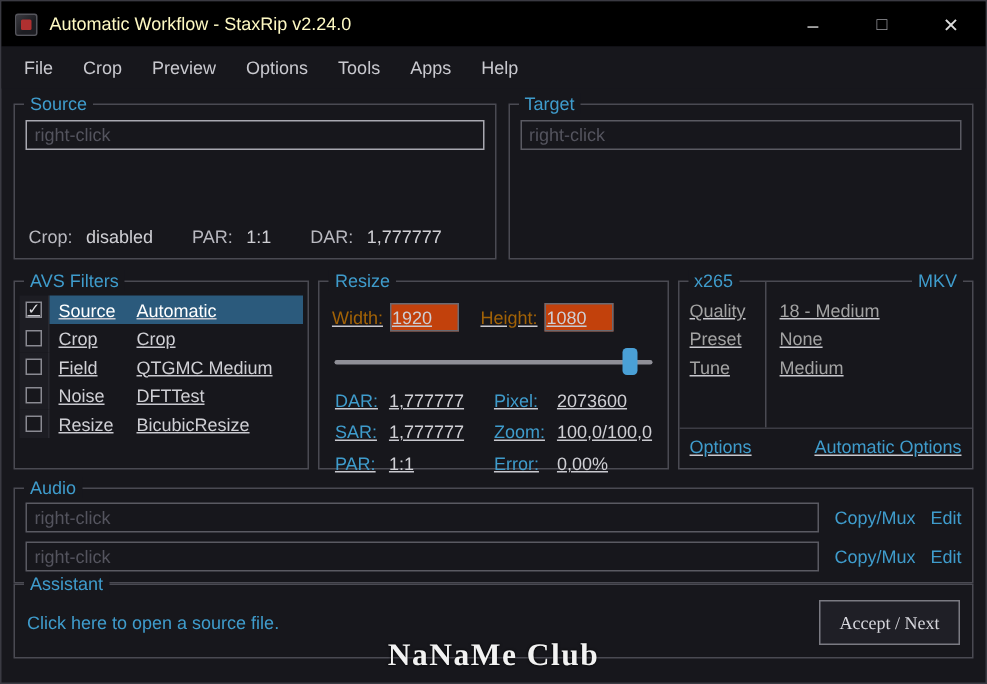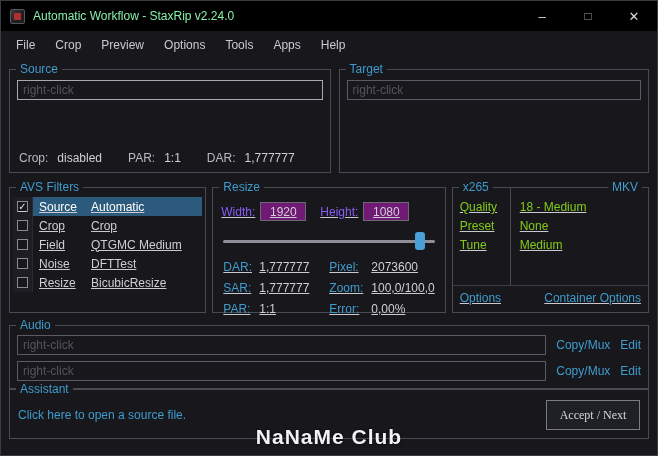--- a/index.html
+++ b/index.html
@@ -26,21 +26,21 @@
   .app-icon {
     width: 15px; height: 15px; margin: 0 8px 0 9px;
     background: linear-gradient(135deg,#3a3a40 0%,#1d1d22 60%);
     border: 1px solid #55555c; border-radius: 2px;
     position: relative;
   }
   .app-icon::after {
     content: ""; position: absolute; left: 3px; top: 3px;
     width: 7px; height: 7px; background: #b03030; border-radius: 1px;
   }
-  .titlebar .title { color: #86efac; flex: 1; }
+  .titlebar .title { color: #fef9c3; flex: 1; }
   .win-controls { display: flex; height: 30px; }
   .win-btn {
     width: 46px; height: 30px; display: flex;
     align-items: center; justify-content: center;
     color: #dcdcdc; font-size: 13px;
   }
   .win-btn.max { color: #9a9aa0; font-size: 12px; }
   
   .menubar {
     height: 28px; display: flex; align-items: center;
@@ -86,62 +86,62 @@
     width: 11px; height: 11px; background: #17171c;
     border: 1px solid #8a8a92; font-size: 10px; line-height: 10px;
     text-align: center; color: #e2e2e6;
   }
   .avs-content { flex: 1; display: flex; align-items: center; padding-left: 6px; color: #cfcfd4; }
   .avs-name { width: 52px; }
   .avs-row.selected .avs-content { background: #2b5a7c; color: #ffffff; }
   
   .resize-body { padding: 14px 8px 6px; }
   .wh-row { display: flex; align-items: center; }
-  .wh-row label { color: #8b5cf6; margin-right: 5px; }
+  .wh-row label { color: #a16207; margin-right: 5px; }
   .wh-row input {
-    width: 46px; height: 19px; background: #701a75; color: #cfcfd4;
-    border: 1px solid #6a6a72; text-align: center; font: inherit; outline: none;
+    width: 46px; height: 19px; background: #c2410c; color: #cfcfd4;
+    border: 1px solid #6a6a72; text-align: left; font: inherit; outline: none;
     margin-right: 14px;
   }
   .wh-row input:last-child { margin-right: 0; }
   .slider { position: relative; height: 18px; margin: 11px 2px 8px; }
   .slider .track { position: absolute; top: 8px; left: 0; right: 0; height: 3px; background: #8f8f97; border-radius: 2px; }
   .slider .thumb {
     position: absolute; top: 0; width: 10px; height: 18px;
     background: #4aa0d6; border-radius: 3px; margin-left: -5px;
   }
   .stat-grid { display: grid; grid-template-columns: 36px 70px 42px auto; row-gap: 7px; padding: 2px 2px 0; }
   .stat-k { color: #3f9ccc; }
   .stat-v { color: #cfcfd4; }
   
   .x-gb { display: flex; flex-direction: column; }
   .x-body { flex: 1; display: grid; grid-template-columns: 58px 1fr; }
   .x-keys-col { border-right: 1px solid #4a4a52; padding: 10px 0 0 7px; }
   .x-vals-col { padding: 10px 0 0 9px; }
-  .x-keys-col div, .x-vals-col div { height: 19px; line-height: 19px; color: #84cc16; }
+  .x-keys-col div, .x-vals-col div { height: 19px; line-height: 19px; color: #a3a3a3; }
   .x-footer {
     display: flex; justify-content: space-between;
     padding: 5px 7px 7px; border-top: 1px solid #3c3c44;
   }
   .link { color: #3f9ccc; cursor: pointer; text-decoration: none; }
   
   .gb-audio { margin-top: 12px; height: 64px; padding: 9px 7px 5px; }
   .audio-row { display: flex; align-items: center; margin-bottom: 6px; }
   .audio-row input { flex: 1; }
   .audio-row .link { margin-left: 10px; white-space: nowrap; }
   
   .gb-assistant { margin-top: 0; height: 50px; padding: 8px 8px 6px; display: flex; align-items: center; }
   .accept-btn {
     margin-left: auto; height: 30px; min-width: 94px; padding: 0 12px;
     background: #1f1f26; border: 1px solid #7a7a82; color: #d6d6dc;
     display: flex; align-items: center; justify-content: center; cursor: pointer; font-family: Liberation Serif, serif;
   }
   .watermark {
     position: absolute; left: 50%; bottom: 6px; transform: translateX(-50%);
-    font-family: Liberation Sans, sans-serif; font-weight: bold;
+    font-family: Liberation Serif, serif; font-weight: bold;
     font-size: 21px; color: #f2f2f2; letter-spacing: 1px; pointer-events: none;
     text-shadow: 0 0 2px #000;
   }
 </style>
 </head>
 <body>
 
 <div class="window">
 
   <div class="titlebar">
@@ -278,21 +278,21 @@
             <div>Tune</div>
           </div>
           <div class="x-vals-col">
             <div>18 - Medium</div>
             <div>None</div>
             <div>Medium</div>
           </div>
         </div>
         <div class="x-footer">
           <span class="link">Options</span>
-          <span class="link">Container Options</span>
+          <span class="link">Automatic Options</span>
         </div>
       </div>
 
     </div>
 
     <div class="groupbox gb-audio">
       <div class="gb-label">Audio</div>
       <div class="audio-row">
         <input class="rc" placeholder="right-click" style="">
         <span class="link">Copy/Mux</span>

